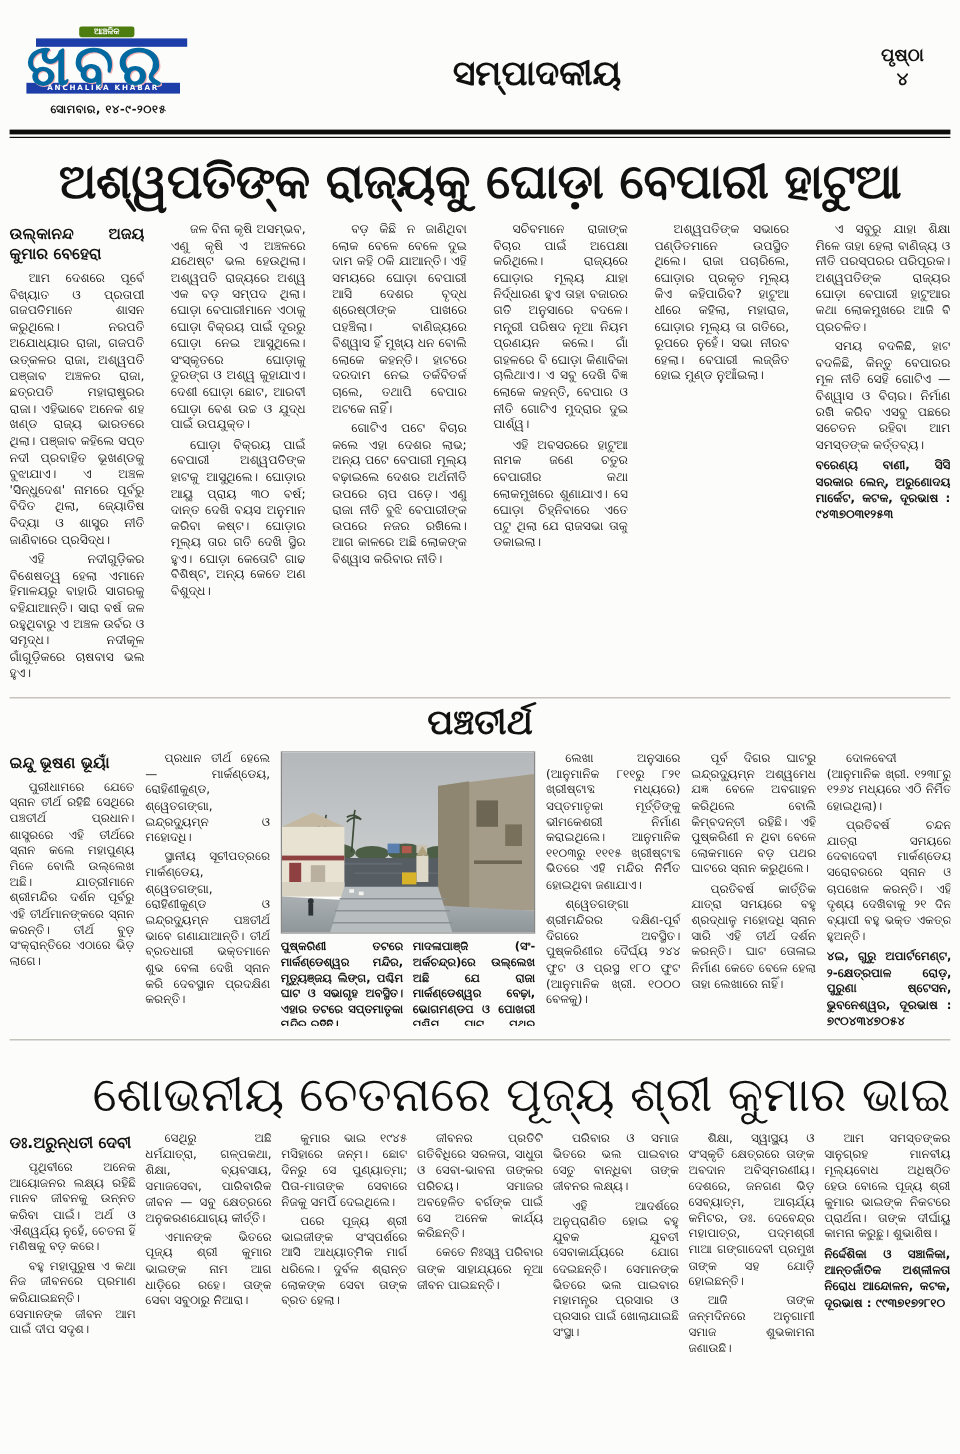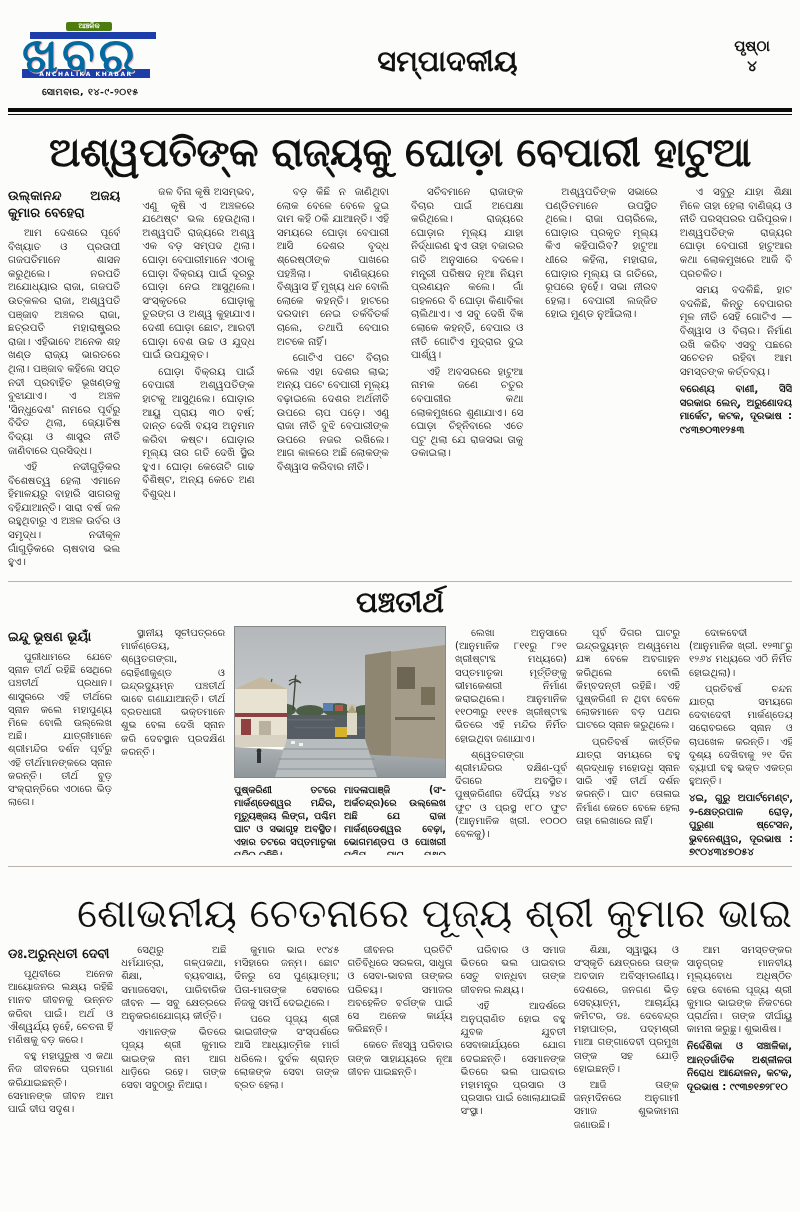--- a/index.html
+++ b/index.html
@@ -124,20 +124,21 @@
 
   <div class="mid-band">
     <div class="mid-col">
       <div class="byline">ଇନ୍ଦୁ ଭୂଷଣ ଭୂୟାଁ</div>
       <div>
           <p class="para">ପୁରୀଧାମରେ ଯେତେ ସ୍ନାନ ତୀର୍ଥ ରହିଛି ସେଥିରେ ପଞ୍ଚତୀର୍ଥ ପ୍ରଧାନ। ଶାସ୍ତ୍ରରେ ଏହି ତୀର୍ଥରେ ସ୍ନାନ କଲେ ମହାପୁଣ୍ୟ ମିଳେ ବୋଲି ଉଲ୍ଲେଖ ଅଛି। ଯାତ୍ରୀମାନେ ଶ୍ରୀମନ୍ଦିର ଦର୍ଶନ ପୂର୍ବରୁ ଏହି ତୀର୍ଥମାନଙ୍କରେ ସ୍ନାନ କରନ୍ତି। ତୀର୍ଥ ବୁଡ଼ ସଂକ୍ରାନ୍ତିରେ ଏଠାରେ ଭିଡ଼ ଲାଗେ।</p>
         </div>
     </div>
     <div class="mid-col">
       <div>
+          <p class="para">ପ୍ରଧାନ ତୀର୍ଥ ହେଲେ — ମାର୍କଣ୍ଡେୟ, ରୋହିଣୀକୁଣ୍ଡ, ଶ୍ୱେତଗଙ୍ଗା, ଇନ୍ଦ୍ରଦ୍ୟୁମ୍ନ ଓ ମହୋଦଧି।</p>
           <p class="para">ସ୍ଥାନୀୟ ସୂଚୀପତ୍ରରେ ମାର୍କଣ୍ଡେୟ, ଶ୍ୱେତଗଙ୍ଗା, ରୋହିଣୀକୁଣ୍ଡ ଓ ଇନ୍ଦ୍ରଦ୍ୟୁମ୍ନ ପଞ୍ଚତୀର୍ଥ ଭାବେ ଗଣାଯାଆନ୍ତି। ତୀର୍ଥ ବ୍ରତଧାରୀ ଭକ୍ତମାନେ ଶୁଭ ବେଳା ଦେଖି ସ୍ନାନ କରି ଦେବସ୍ଥାନ ପ୍ରଦକ୍ଷିଣ କରନ୍ତି।</p>
         </div>
     </div>
 
     <div class="photo-block">
       <div class="photo-frame">
         <svg width="210" height="150" viewBox="0 0 210 150" xmlns="http://www.w3.org/2000/svg">
           <defs>
             <linearGradient id="sky" x1="0" y1="0" x2="0" y2="1">
               <stop offset="0" stop-color="#b4b8bb"></stop>

